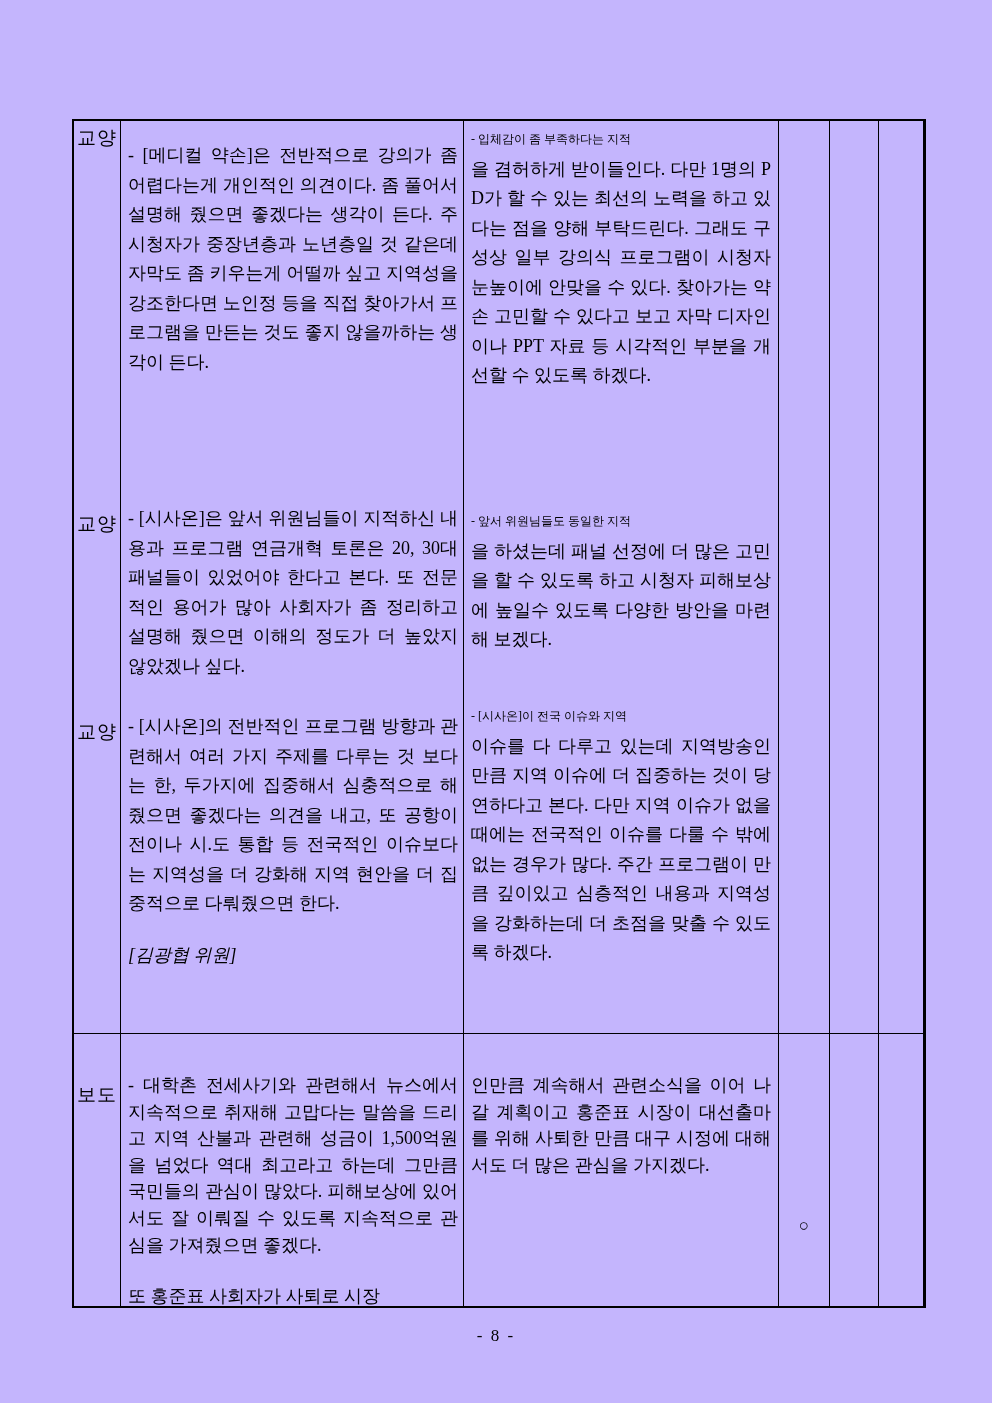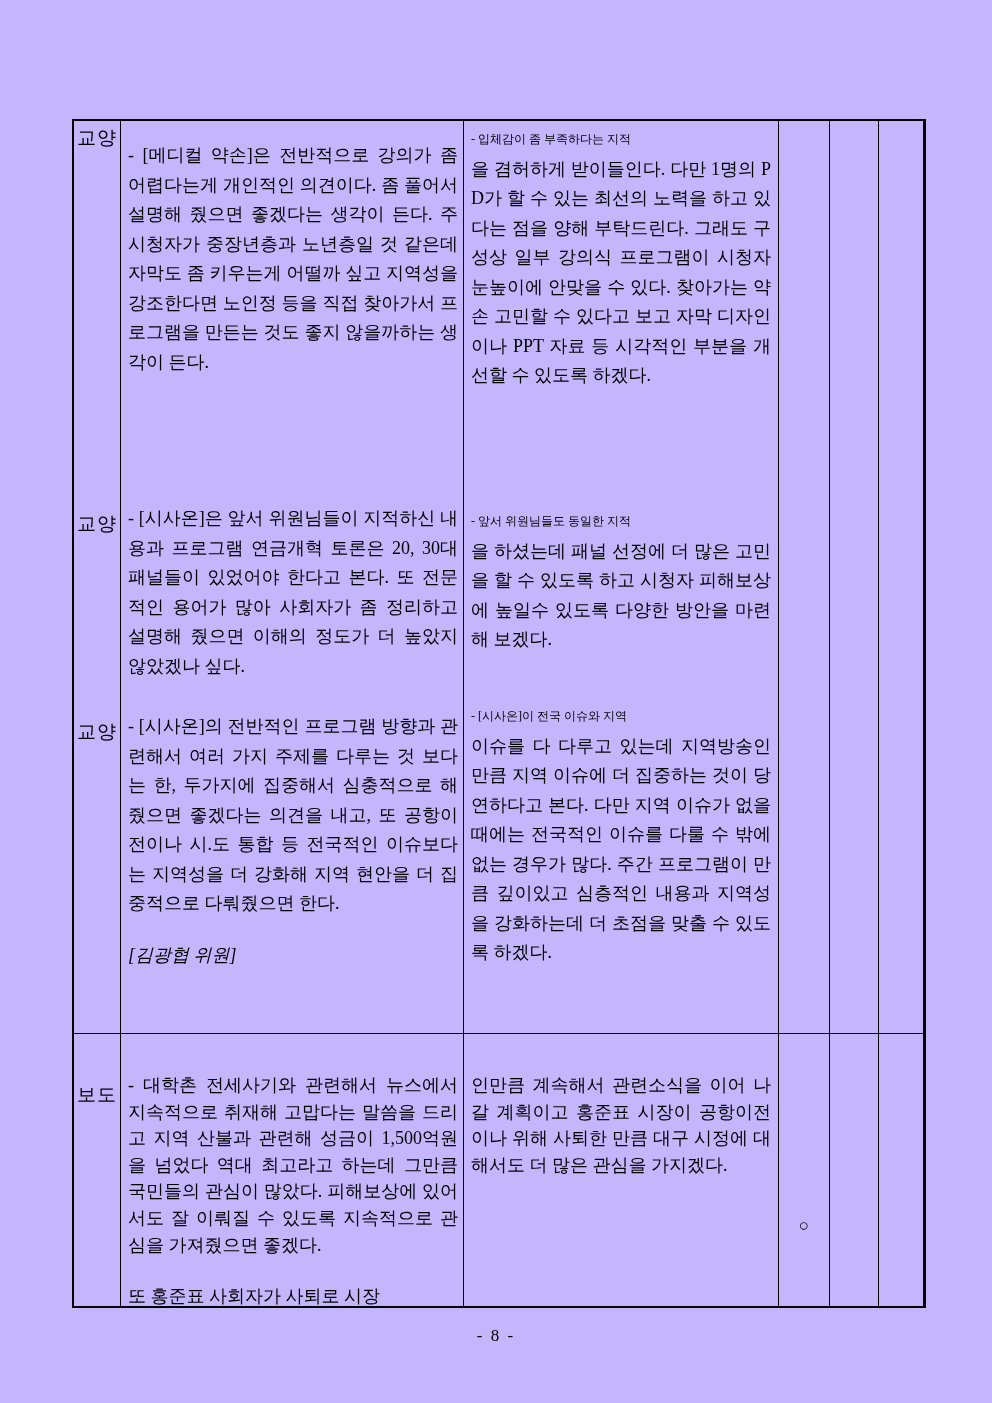--- a/index.html
+++ b/index.html
@@ -86,21 +86,21 @@
         <div class="block" style="top:38px">
           <p class="para">- 대학촌 전세사기와 관련해서 뉴스에서 지속적으로 취재해 고맙다는 말씀을 드리고 지역 산불과 관련해 성금이 1,500억원을 넘었다 역대 최고라고 하는데 그만큼 국민들의 관심이 많았다. 피해보상에 있어서도 잘 이뤄질 수 있도록 지속적으로 관심을 가져줬으면 좋겠다.</p>
         </div>
         <div class="block" style="top:249px">
           <p class="para">또 홍준표 사회자가 사퇴로 시장</p>
         </div>
       </div>
 
       <div class="cell bordered c3">
         <div class="block" style="top:38px">
-          <p class="para">인만큼 계속해서 관련소식을 이어 나갈 계획이고 홍준표 시장이 공항이전이나 위해 사퇴한 만큼 대구 시정에 대해서도 더 많은 관심을 가지겠다.</p>
+          <p class="para">인만큼 계속해서 관련소식을 이어 나갈 계획이고 홍준표 시장이 대선출마를 위해 사퇴한 만큼 대구 시정에 대해서도 더 많은 관심을 가지겠다.</p>
         </div>
       </div>
 
       <div class="cell bordered c4">
         <div class="mark" style="top:182px">○</div>
       </div>
       <div class="cell bordered c5"></div>
       <div class="cell c6"></div>
     </div>
 

